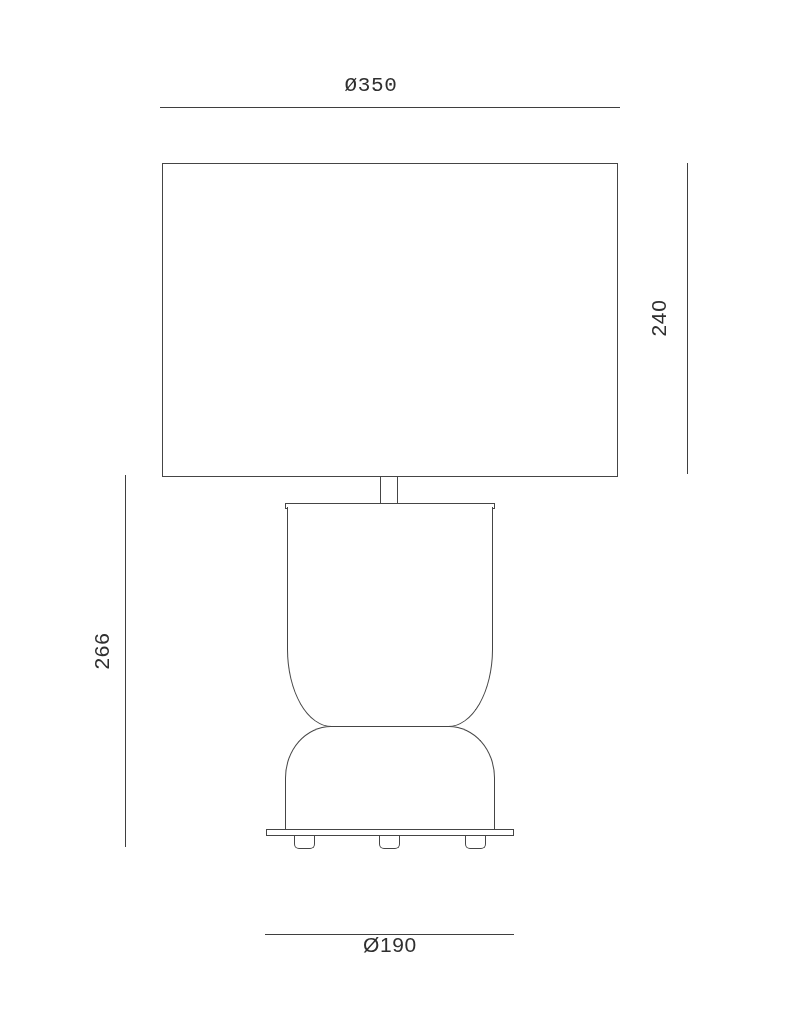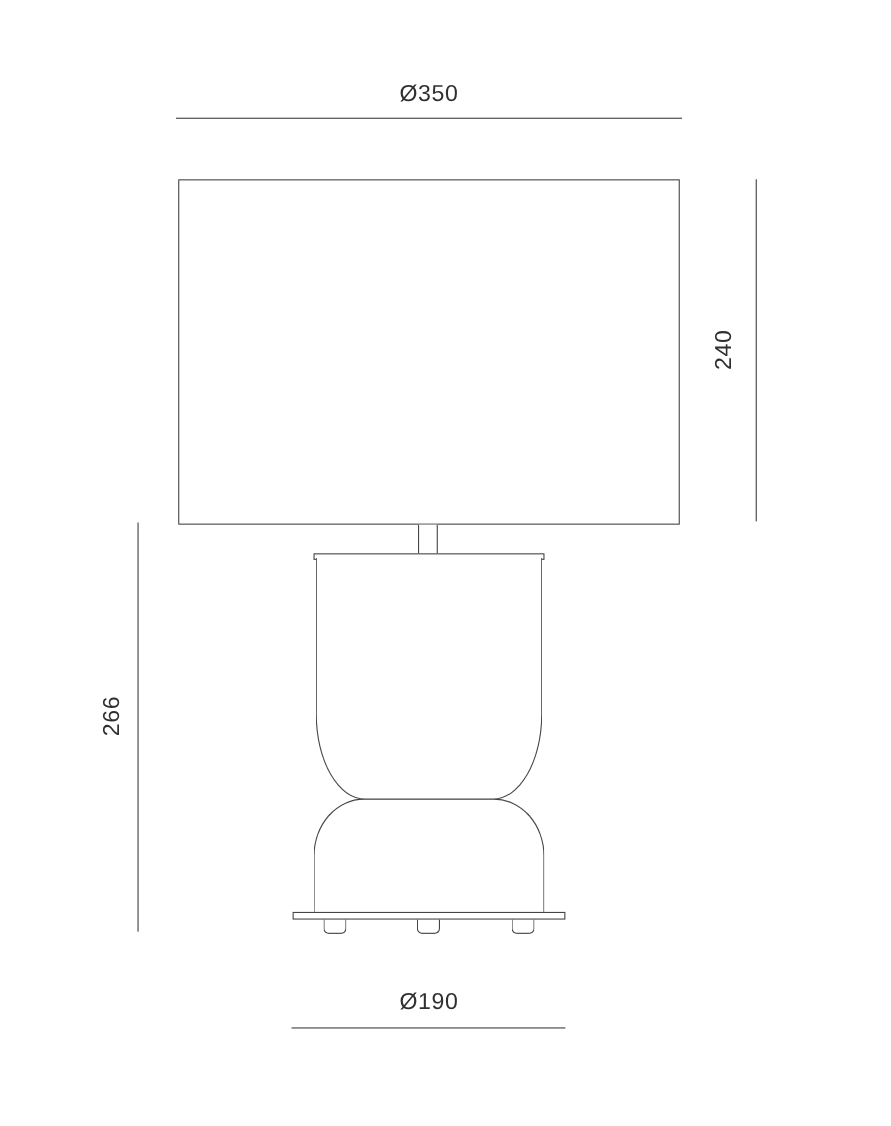--- a/index.html
+++ b/index.html
@@ -33,30 +33,30 @@
 
   
   .part {
     position: absolute;
     box-sizing: border-box;
     border: 1.4px solid var(--outline, #454545);
     background: #ffffff;
   }
 
   
-  .lbl-top    { left: 315px; top: 75px;  width: 150px; }
+  .lbl-top    { left: 296px; top: 75px;  width: 150px; font-family: Liberation Mono, monospace; }
   .dl-top     { left: 160px; top: 107px; width: 460px; height: 1.4px; }
 
   .dl-right   { left: 687px; top: 163px; width: 1.4px; height: 311px; }
   .lbl-right  { left: 584px; top: 307px; width: 150px; }
 
   .dl-left    { left: 125px; top: 475px; width: 1.4px; height: 372px; }
   .lbl-left   { left: 27px;  top: 640px; width: 150px; }
 
-  .lbl-bottom { left: 315px; top: 900px; width: 150px; }
+  .lbl-bottom { left: 315px; top: 934px; width: 150px; }
   .dl-bottom  { left: 265px; top: 934px; width: 249px; height: 1.4px; }
 
   
   .shade {
     left: 162px; top: 163px; width: 456px; height: 314px;
   }
   .stem {
     left: 380px; top: 477px; width: 18px; height: 27px;
     border-top: none; border-bottom: none;
   }

